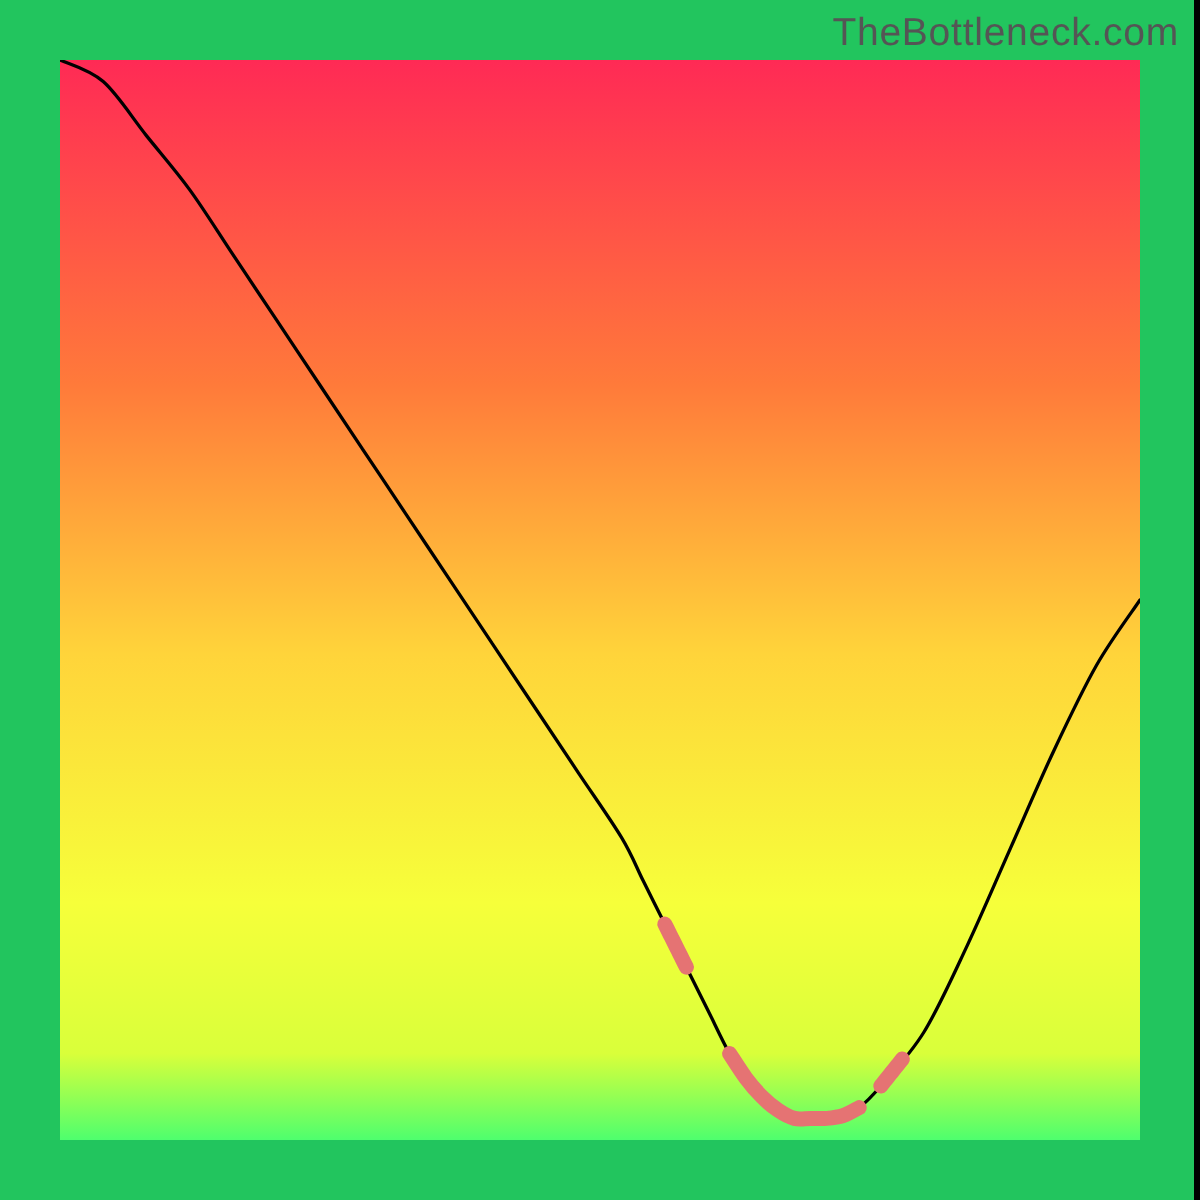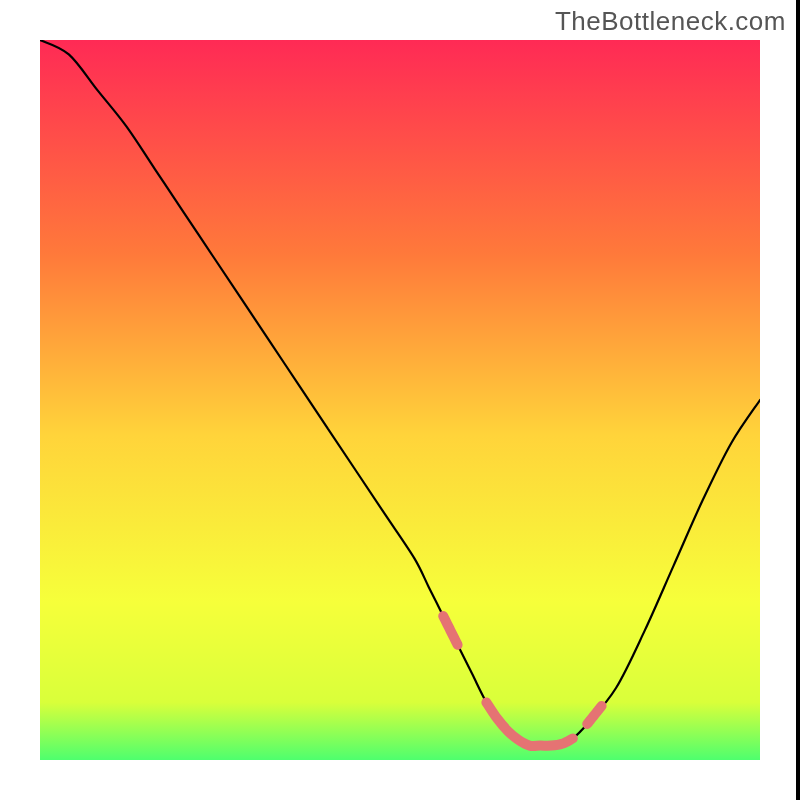--- a/index.html
+++ b/index.html
@@ -8,21 +8,21 @@
     width: 800px;
     height: 800px;
     background: #000;
     overflow: hidden;
     font-family: Arial, Helvetica, sans-serif;
   }
   .stage {
     position: relative;
     width: 796px;
     height: 800px;
-    background: #ffffff;
+    background: #22c55e;
   }
   .watermark {
     position: absolute;
     top: 6px;
     right: 10px;
     color: #555;
     font-size: 26px;
     font-weight: 400;
     letter-spacing: 0.5px;
     user-select: none;

